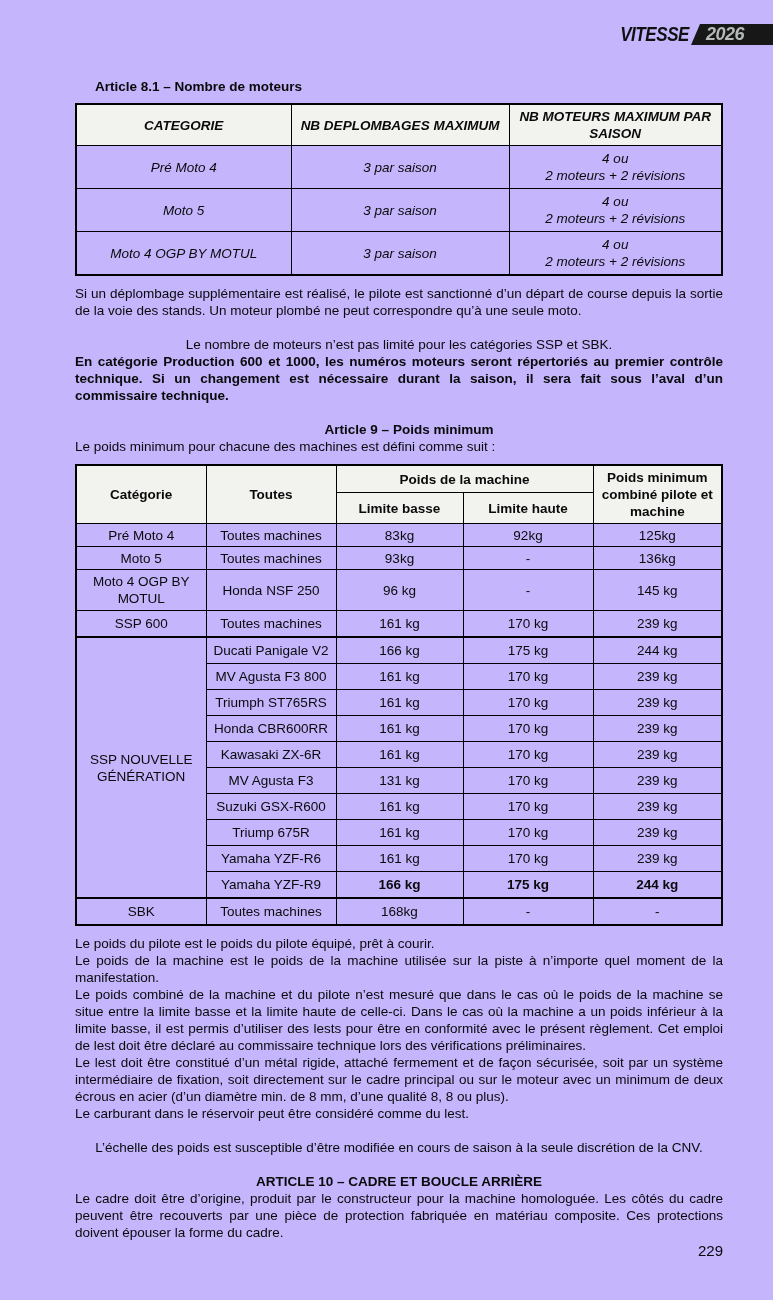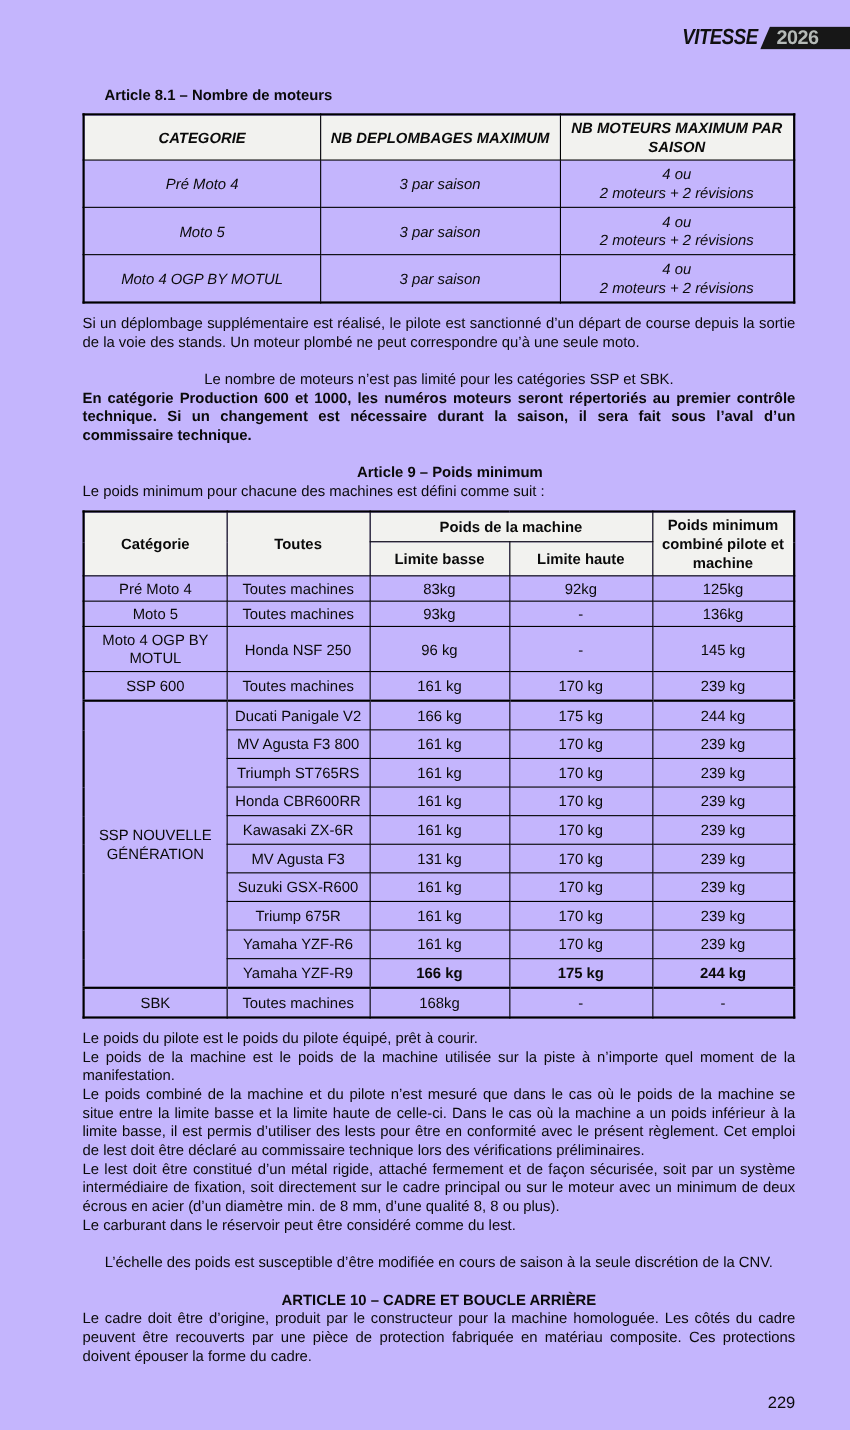--- a/index.html
+++ b/index.html
@@ -30,21 +30,21 @@
     color:#101010;
     margin-right:2px;
     white-space:nowrap;
   }
   .logo-year {
     display:inline-block;
     width:82px; height:21px; line-height:21px;
     background:#171717;
     clip-path:polygon(9px 0, 100% 0, 100% 100%, 0 100%);
     color:#b5bab7;
-    font-weight:bold;
+    font-style:italic; font-weight:bold;
     font-size:18px; letter-spacing:-0.5px;
     padding-left:15px;
     box-sizing:border-box;
   }
 
   
   .content {
     position:absolute; left:75px; top:78px; width:648px;
     font-size:13.5px; line-height:17px;
   }
@@ -85,21 +85,21 @@
   .tbl-weights thead .hrow1 th { height:22px; }
   .tbl-weights thead .hrow2 th { height:26px; }
   .tbl-weights tbody td { height:20px; padding:1px 4px; }
   .tbl-weights tbody tr.mrow td { height:23px; }
   .tbl-weights tbody tr.tall td { height:38px; }
   td.b { font-weight:bold; }
   tr.thick-top td { border-top:2px solid #000;margin-top:36px; }
 
   
   .page-number {
-    position:absolute; right:50px; bottom:15px;
+    position:absolute; right:50px; bottom:40px;
     font-size:15px; line-height:18px; color:#0a0a0a;
   }
 </style>
 </head>
 <body>
 
 <div class="page">
 
   <div class="masthead">
     <span class="logo-vitesse">VITESSE</span>

